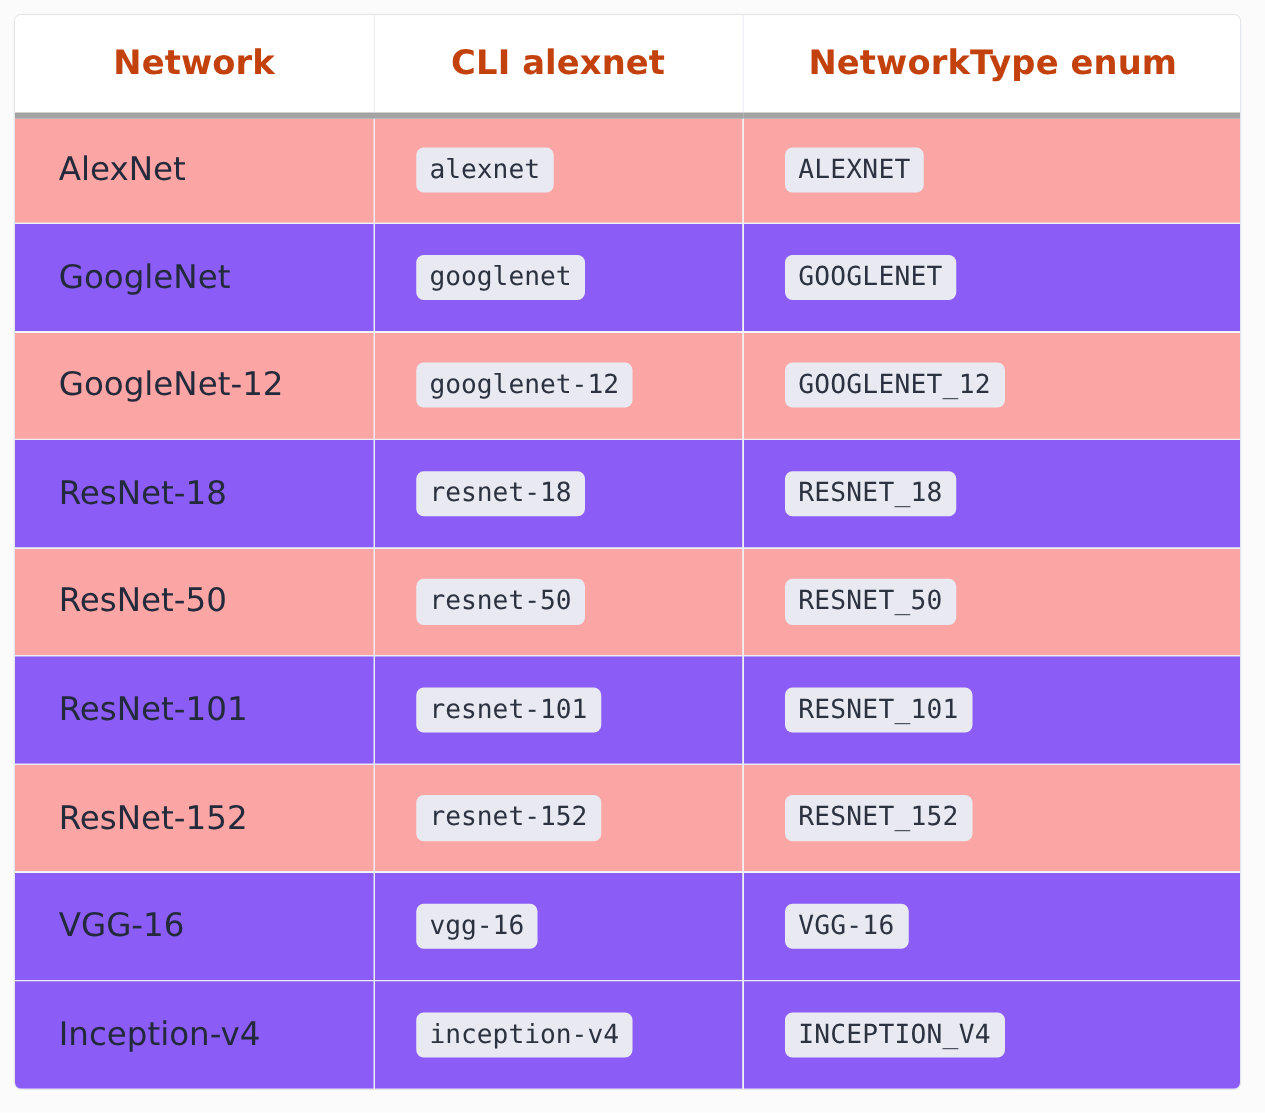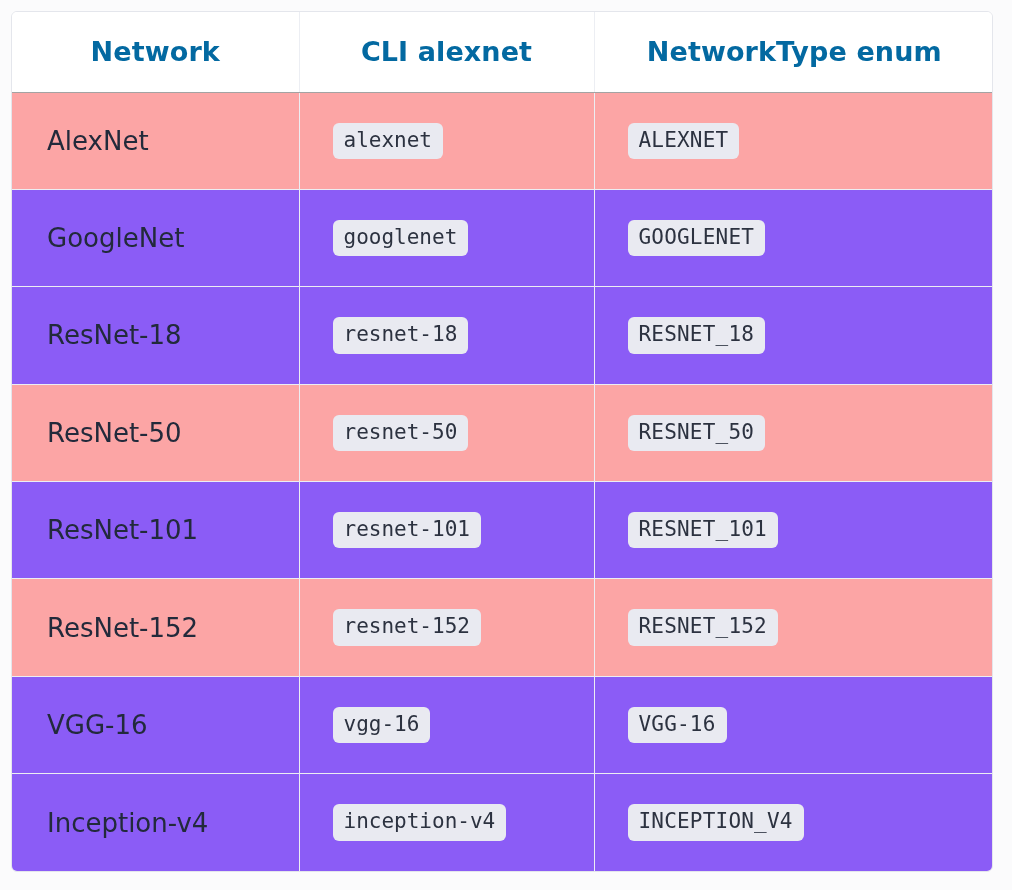--- a/index.html
+++ b/index.html
@@ -36,26 +36,26 @@
     table-layout: fixed;
   }
 
   table.net-table col.c-network  { width: 287px; }
   table.net-table col.c-cli      { width: 295px; }
   table.net-table col.c-enum     { width: 400px; }
 
   thead th {
     height: 80px;
     background: #ffffff;
-    color: #0369a1;
+    color: #c2410c;
     font-size: 27px;
     font-weight: bold;
     text-align: center;
     letter-spacing: 0.1px;
-    border-bottom: 1px solid #a3a3a3;
+    border-bottom: 5px solid #a3a3a3;
     border-right: 1px solid #eceef3;
     padding: 0 10px;
     box-sizing: border-box;
     vertical-align: middle;
     white-space: nowrap;
   }
   thead th:last-child { border-right: none; }
 
   tbody tr { height: 78px; }
   tbody tr.shaded td { background: #8b5cf6; }
@@ -136,20 +136,29 @@
       <tr class="shaded">
         <td class="cell-network">GoogleNet</td>
         <td class="cell-code">
           <span class="chip">googlenet</span>
         </td>
         <td class="cell-code">
           <span class="chip enum-chip">GOOGLENET</span>
         </td>
       </tr>
 
+      <tr class="plain">
+        <td class="cell-network">GoogleNet-12</td>
+        <td class="cell-code">
+          <span class="chip">googlenet-12</span>
+        </td>
+        <td class="cell-code">
+          <span class="chip enum-chip">GOOGLENET_12</span>
+        </td>
+      </tr>
 
       <tr class="shaded">
         <td class="cell-network">ResNet-18</td>
         <td class="cell-code">
           <span class="chip">resnet-18</span>
         </td>
         <td class="cell-code">
           <span class="chip enum-chip">RESNET_18</span>
         </td>
       </tr>

